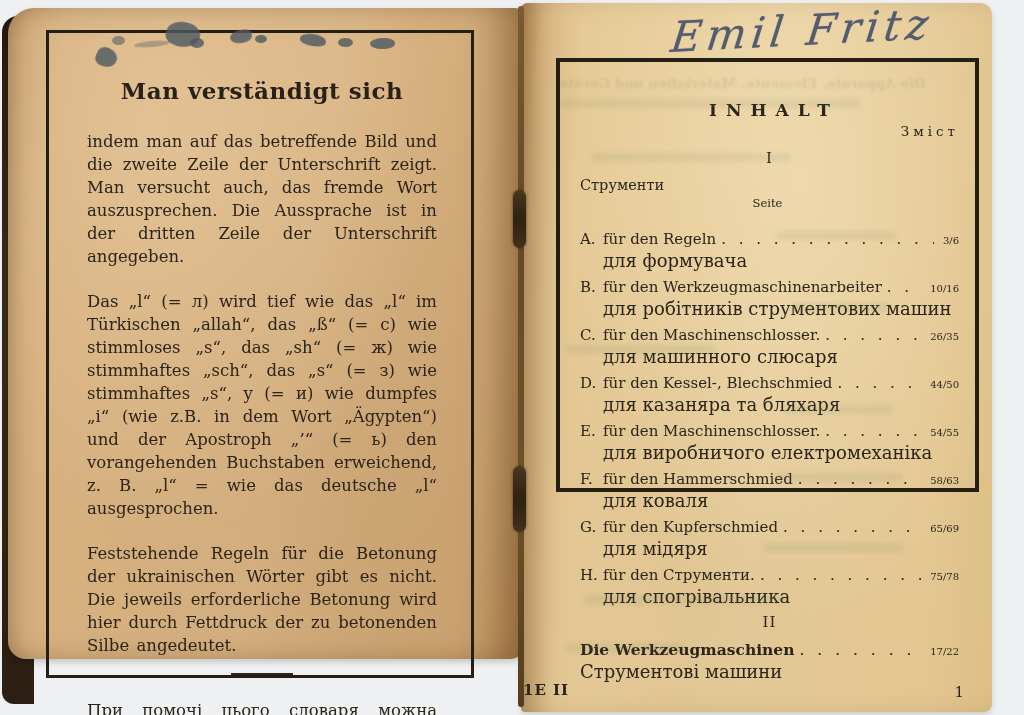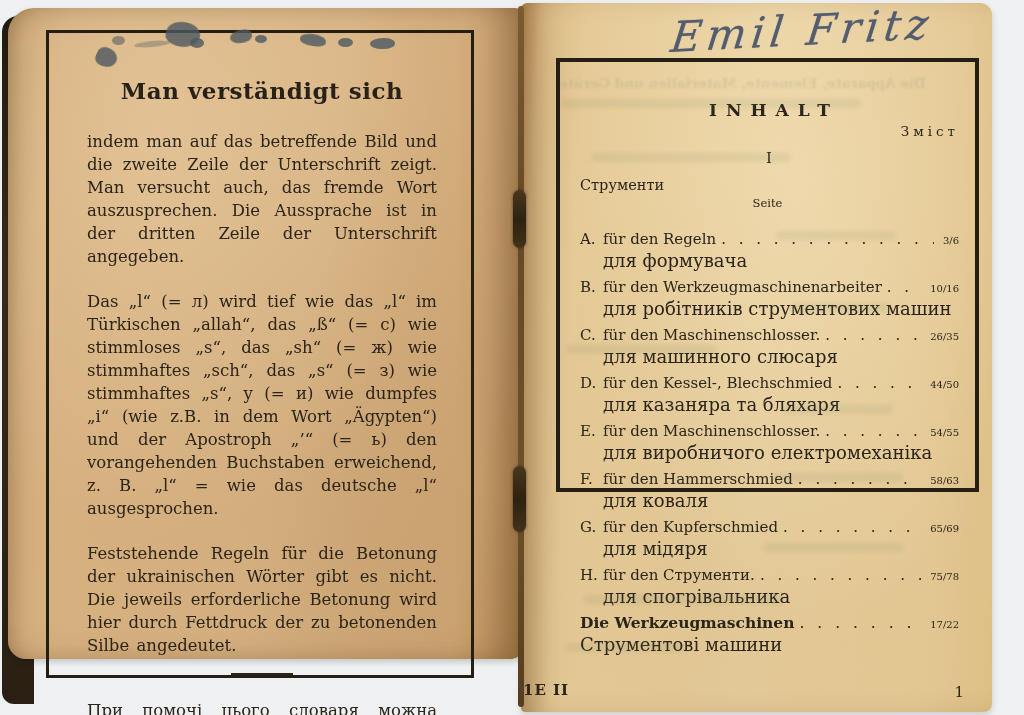--- a/index.html
+++ b/index.html
@@ -240,20 +240,21 @@
       <div class="toc-line">
         <span class="toc-letter">H.</span>
         <span class="toc-de">für den Струменти.</span>
         <span class="leader"></span>
         <span class="toc-pages">75/78</span>
       </div>
       <div class="toc-uk">для спогрівальника</div>
     </div>
 
     <div class="sec2">
+      <p class="numeral">II</p>
       <div class="toc-line">
         <span class="toc-de sec-head-de">Die Werkzeugmaschinen</span>
         <span class="leader"></span>
         <span class="toc-pages">17/22</span>
       </div>
       <div class="toc-uk">Струментові машини</div>
     </div>
   </div>
 
   <div class="handwriting" style="position:absolute;left:150px;top:3px;">Emil Fritz</div>

